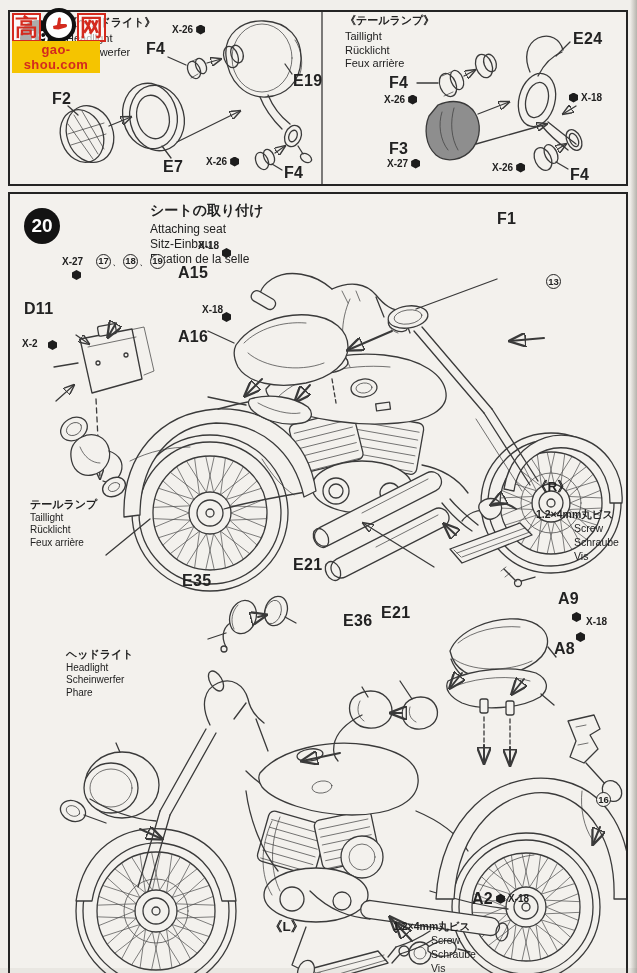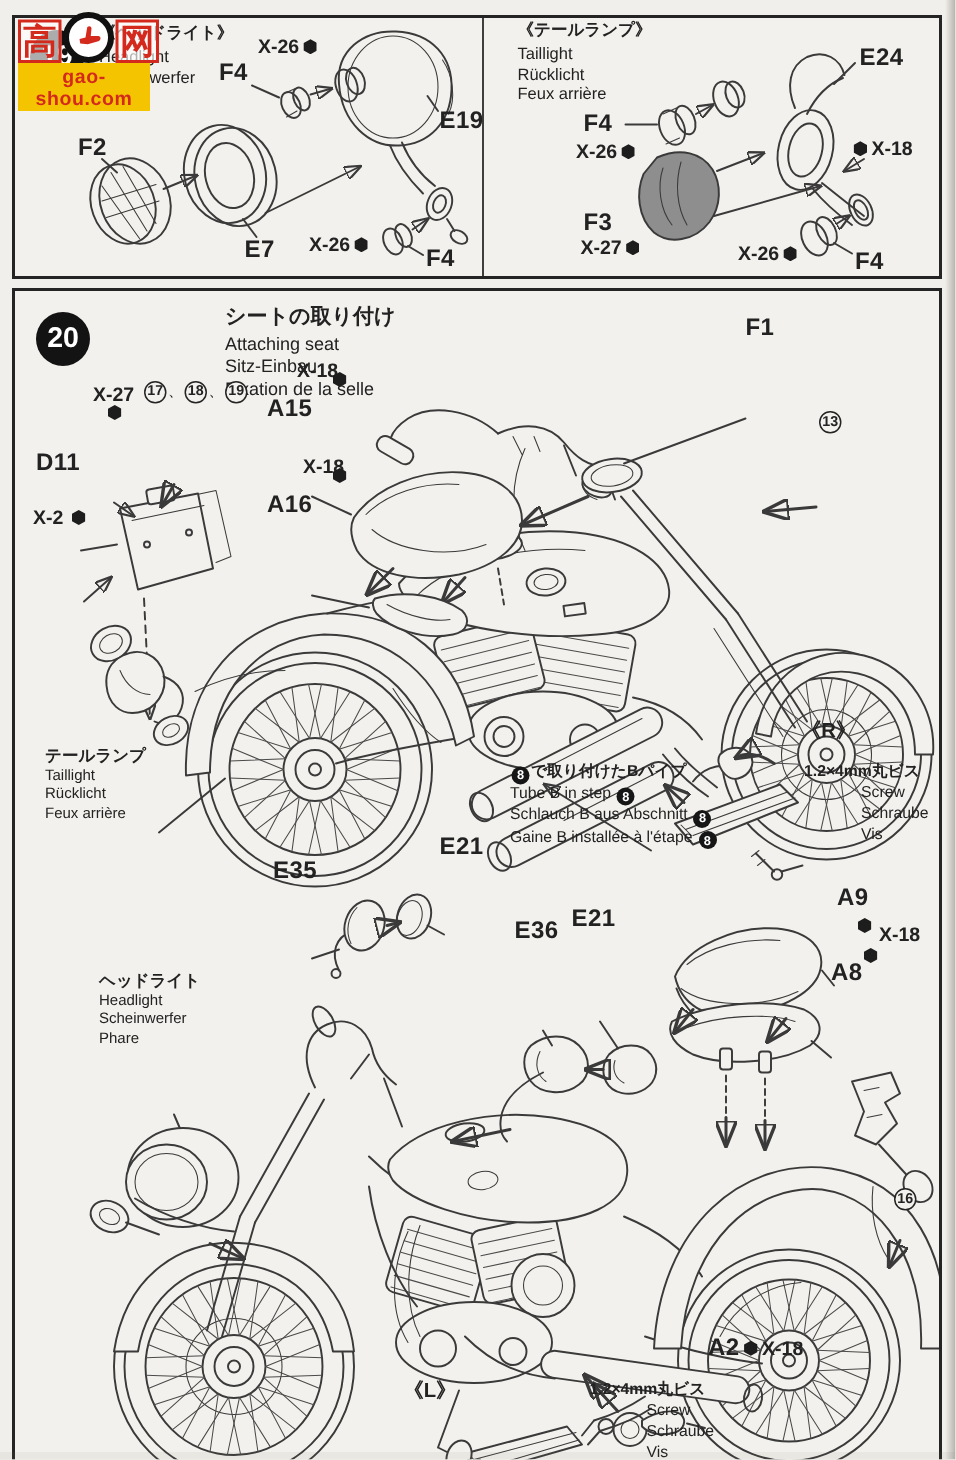--- a/index.html
+++ b/index.html
@@ -11,21 +11,21 @@
   .art{position:absolute;left:0;top:0;width:100%;height:100%}
   .art path,.art line,.art ellipse,.art circle,.art rect{stroke:#3a3a3a;fill:none;stroke-width:1.3;
         stroke-linecap:round;stroke-linejoin:round}
   .art .thin{stroke-width:.7}
   .art .s2{stroke-width:2}
   .art .fill{fill:#f3f1ed}
   .art .dk{fill:#8e8e8e}
   .art g[data-spokes] line,.art g[data-fins] line{stroke:#4a4a4a;stroke-width:.7}
   .lbl{position:absolute;white-space:nowrap;line-height:1.1}
   .part{font-size:16px;font-weight:700;letter-spacing:.3px}
-  .code{font-size:13px;font-weight:700}
+  .code{font-size:10px;font-weight:700}
   .mark{font-size:13.5px;font-weight:700}
   .jp{font-size:13px;font-weight:700}
   .jps{font-size:12px;font-weight:700}
   .langs div{font-size:11px;line-height:1.25}
   .langs .jp{margin-bottom:2px}
   .note{font-size:10.5px;line-height:1.32}
   .hex{display:inline-block;width:9px;height:10px;background:#1d1d1d;vertical-align:-1px;margin:0 3px;
        clip-path:polygon(50% 0,100% 25%,100% 75%,50% 100%,0 75%,0 25%)}
   .hexabs{position:absolute;width:9px;height:10px;background:#1d1d1d;
        clip-path:polygon(50% 0,100% 25%,100% 75%,50% 100%,0 75%,0 25%)}
@@ -679,26 +679,20 @@
     <div class="lbl part" style="left:487px;top:16px">F1</div>
     <span class="circ" style="position:absolute;left:536px;top:80px">13</span>
 
     <div class="lbl langs" style="left:20px;top:304px">
       <div class="jps">テールランプ</div>
       <div style="font-size:10px">Taillight</div>
       <div style="font-size:10px">Rücklicht</div>
       <div style="font-size:10px">Feux arrière</div>
     </div>
 
-    <div class="lbl note" style="left:330px;top:314px">
-      <div><span class="bcirc">8</span><span style="font-weight:700">で取り付けたBパイプ</span></div>
-      <div><span>Tube B in step</span> <span class="bcirc">8</span></div>
-      <div><span>Schlauch B aus Abschnitt</span> <span class="bcirc">8</span></div>
-      <div><span>Gaine B installée à l'étape</span> <span class="bcirc">8</span></div>
-    </div>
 
     <div class="lbl mark" style="left:524px;top:286px">《R》</div>
     <div class="lbl note screwblock" style="left:526px;top:314px">
       <div class="sz">1.2×4mm丸ビス</div>
       <div>Screw</div>
       <div>Schraube</div>
       <div>Vis</div>
     </div>
 
     <div class="lbl part" style="left:172px;top:378px">E35</div>

